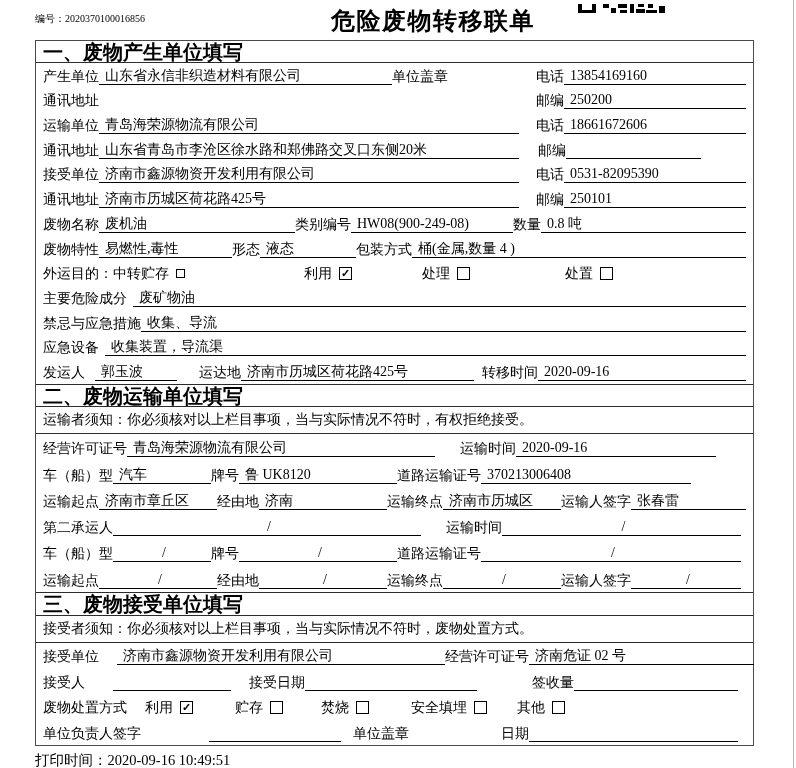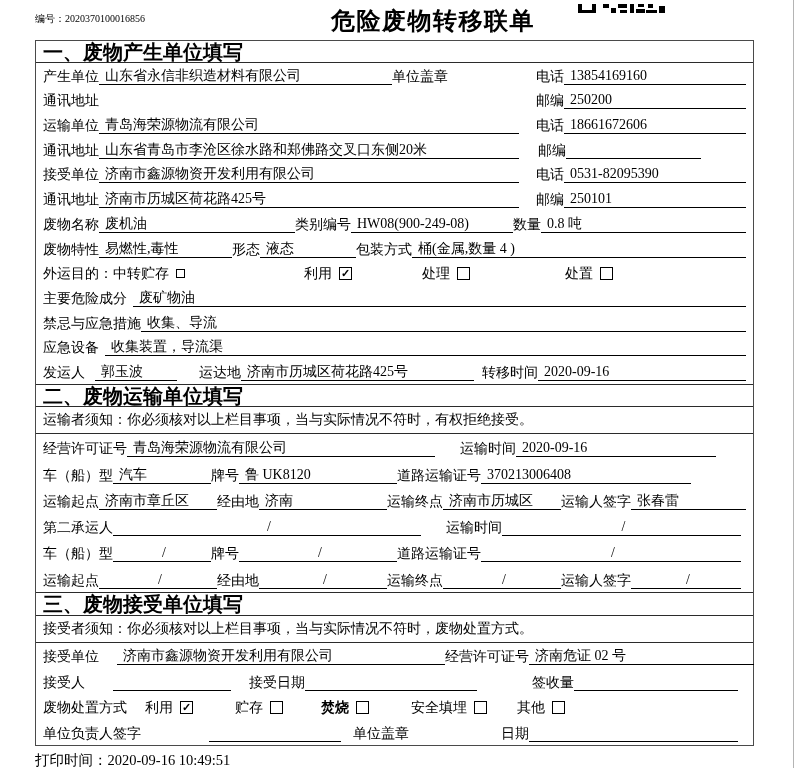--- a/index.html
+++ b/index.html
@@ -244,21 +244,21 @@
       <div class="row">
         <span class="lab">废物处置方式</span>
         <span class="cbg" style="margin-left: 18px; margin-right: 42px;">
           <span class="lab">利用</span>
           <span class="cb">✓</span>
         </span>
         <span class="cbg" style="margin-right: 38px;">
           <span class="lab">贮存</span>
           <span class="cb"></span>
         </span>
-        <span class="cbg" style="margin-right: 42px; font-weight: bold;">
+        <span class="cbg" style="margin-right: 42px;">
           <span class="lab">焚烧</span>
           <span class="cb"></span>
         </span>
         <span class="cbg" style="margin-right: 30px;">
           <span class="lab">安全填埋</span>
           <span class="cb"></span>
         </span>
         <span class="cbg">
           <span class="lab">其他</span>
           <span class="cb"></span>

